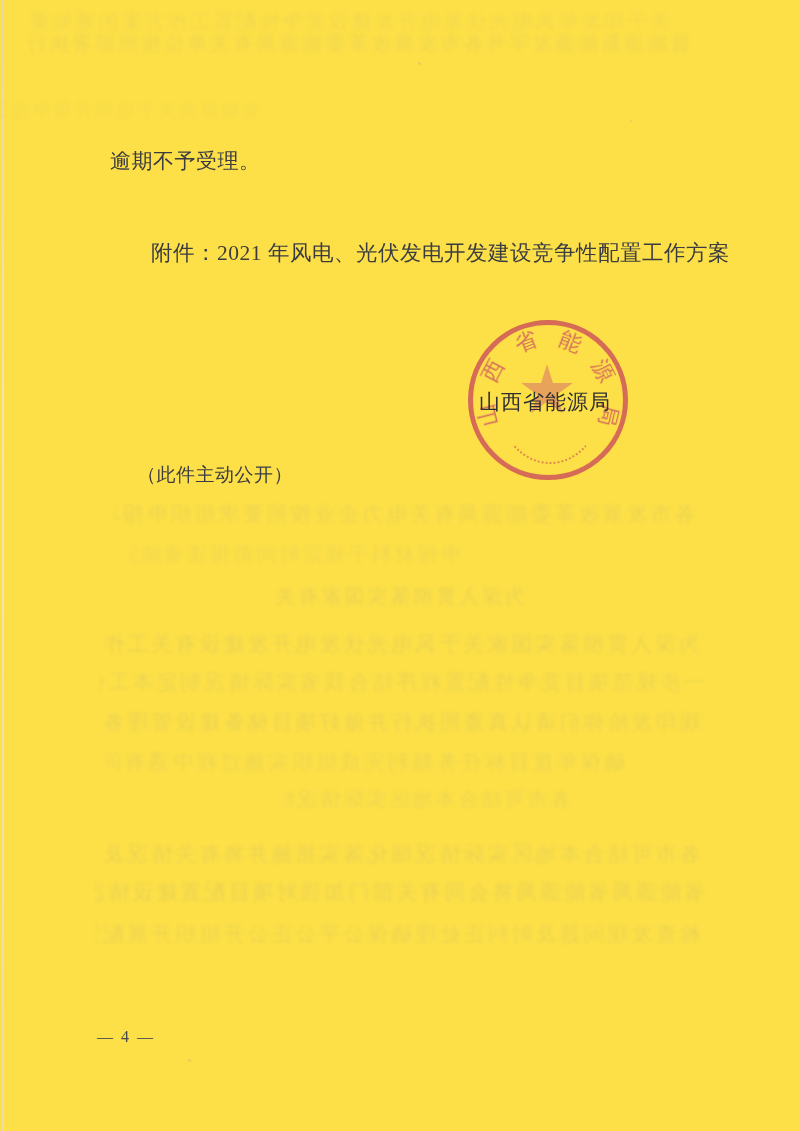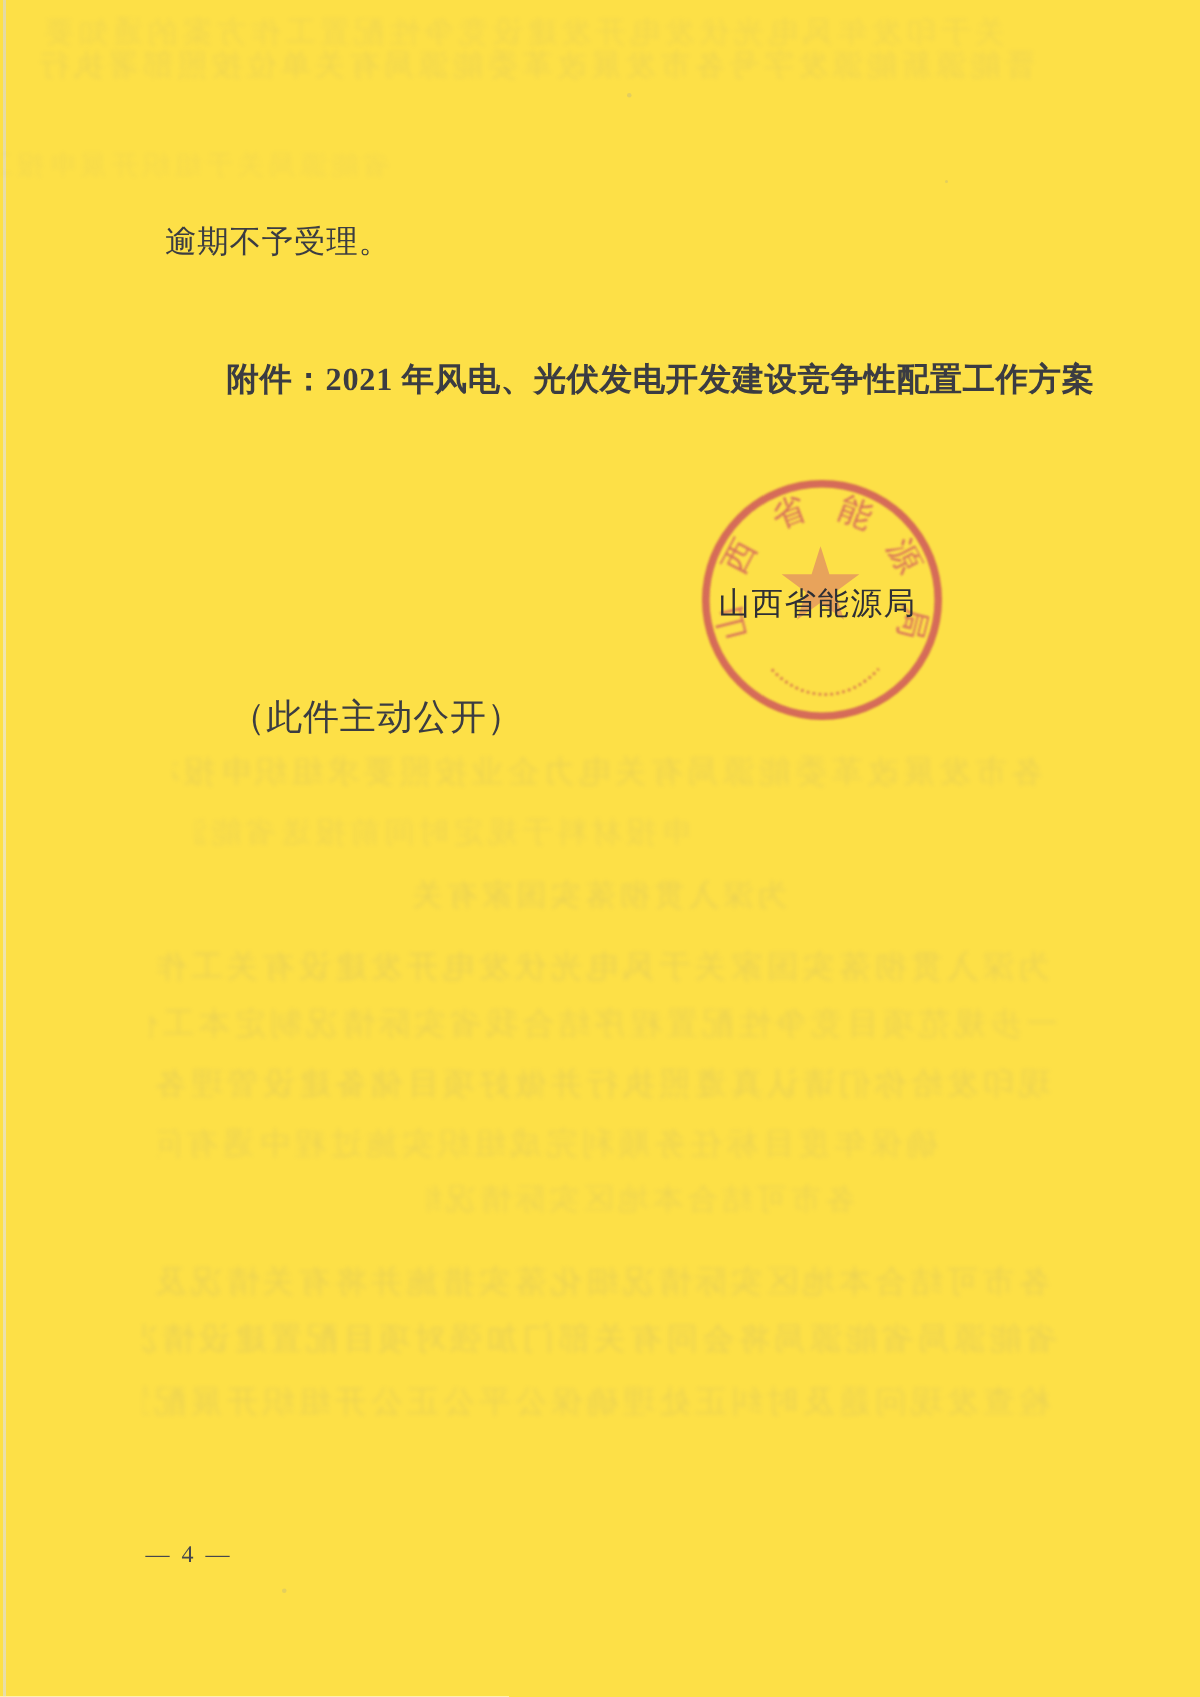--- a/index.html
+++ b/index.html
@@ -15,24 +15,24 @@
     background:linear-gradient(#d6d6d6,#e9e9e9 40%,#dddddd);
     opacity:.65;
   }
   .txt{
     position:absolute;
     color:#3b3c42;
     white-space:nowrap;
     letter-spacing:.5px;
   }
   .line1{left:110px;top:147px;font-size:21px;}
-  .attachment{left:151px;top:238px;font-size:21.5px;font-weight:bold;}
+  .attachment{left:151px;top:238px;font-size:21.5px;}
   .agency{left:479px;top:388px;font-size:21px;letter-spacing:1px;z-index:5;color:#2e2f35;}
   .date{left:466px;top:428px;font-size:21px;z-index:5;color:#2e2f35;}
-  .disclosure{left:153px;top:462px;font-size:24px;font-family:Liberation Mono, monospace;}
+  .disclosure{left:137px;top:462px;font-size:19px;font-family:Liberation Mono, monospace;}
   .pageno{left:97px;top:1028px;font-size:16px;letter-spacing:2px;color:#46474d;}
 
   
   .seal{
     position:absolute;left:468px;top:320px;width:160px;height:160px;
     z-index:4;pointer-events:none;
   }
   .seal-ring{
     position:absolute;inset:0;border-radius:50%;
     border:5px solid rgba(202,74,88,.78);

